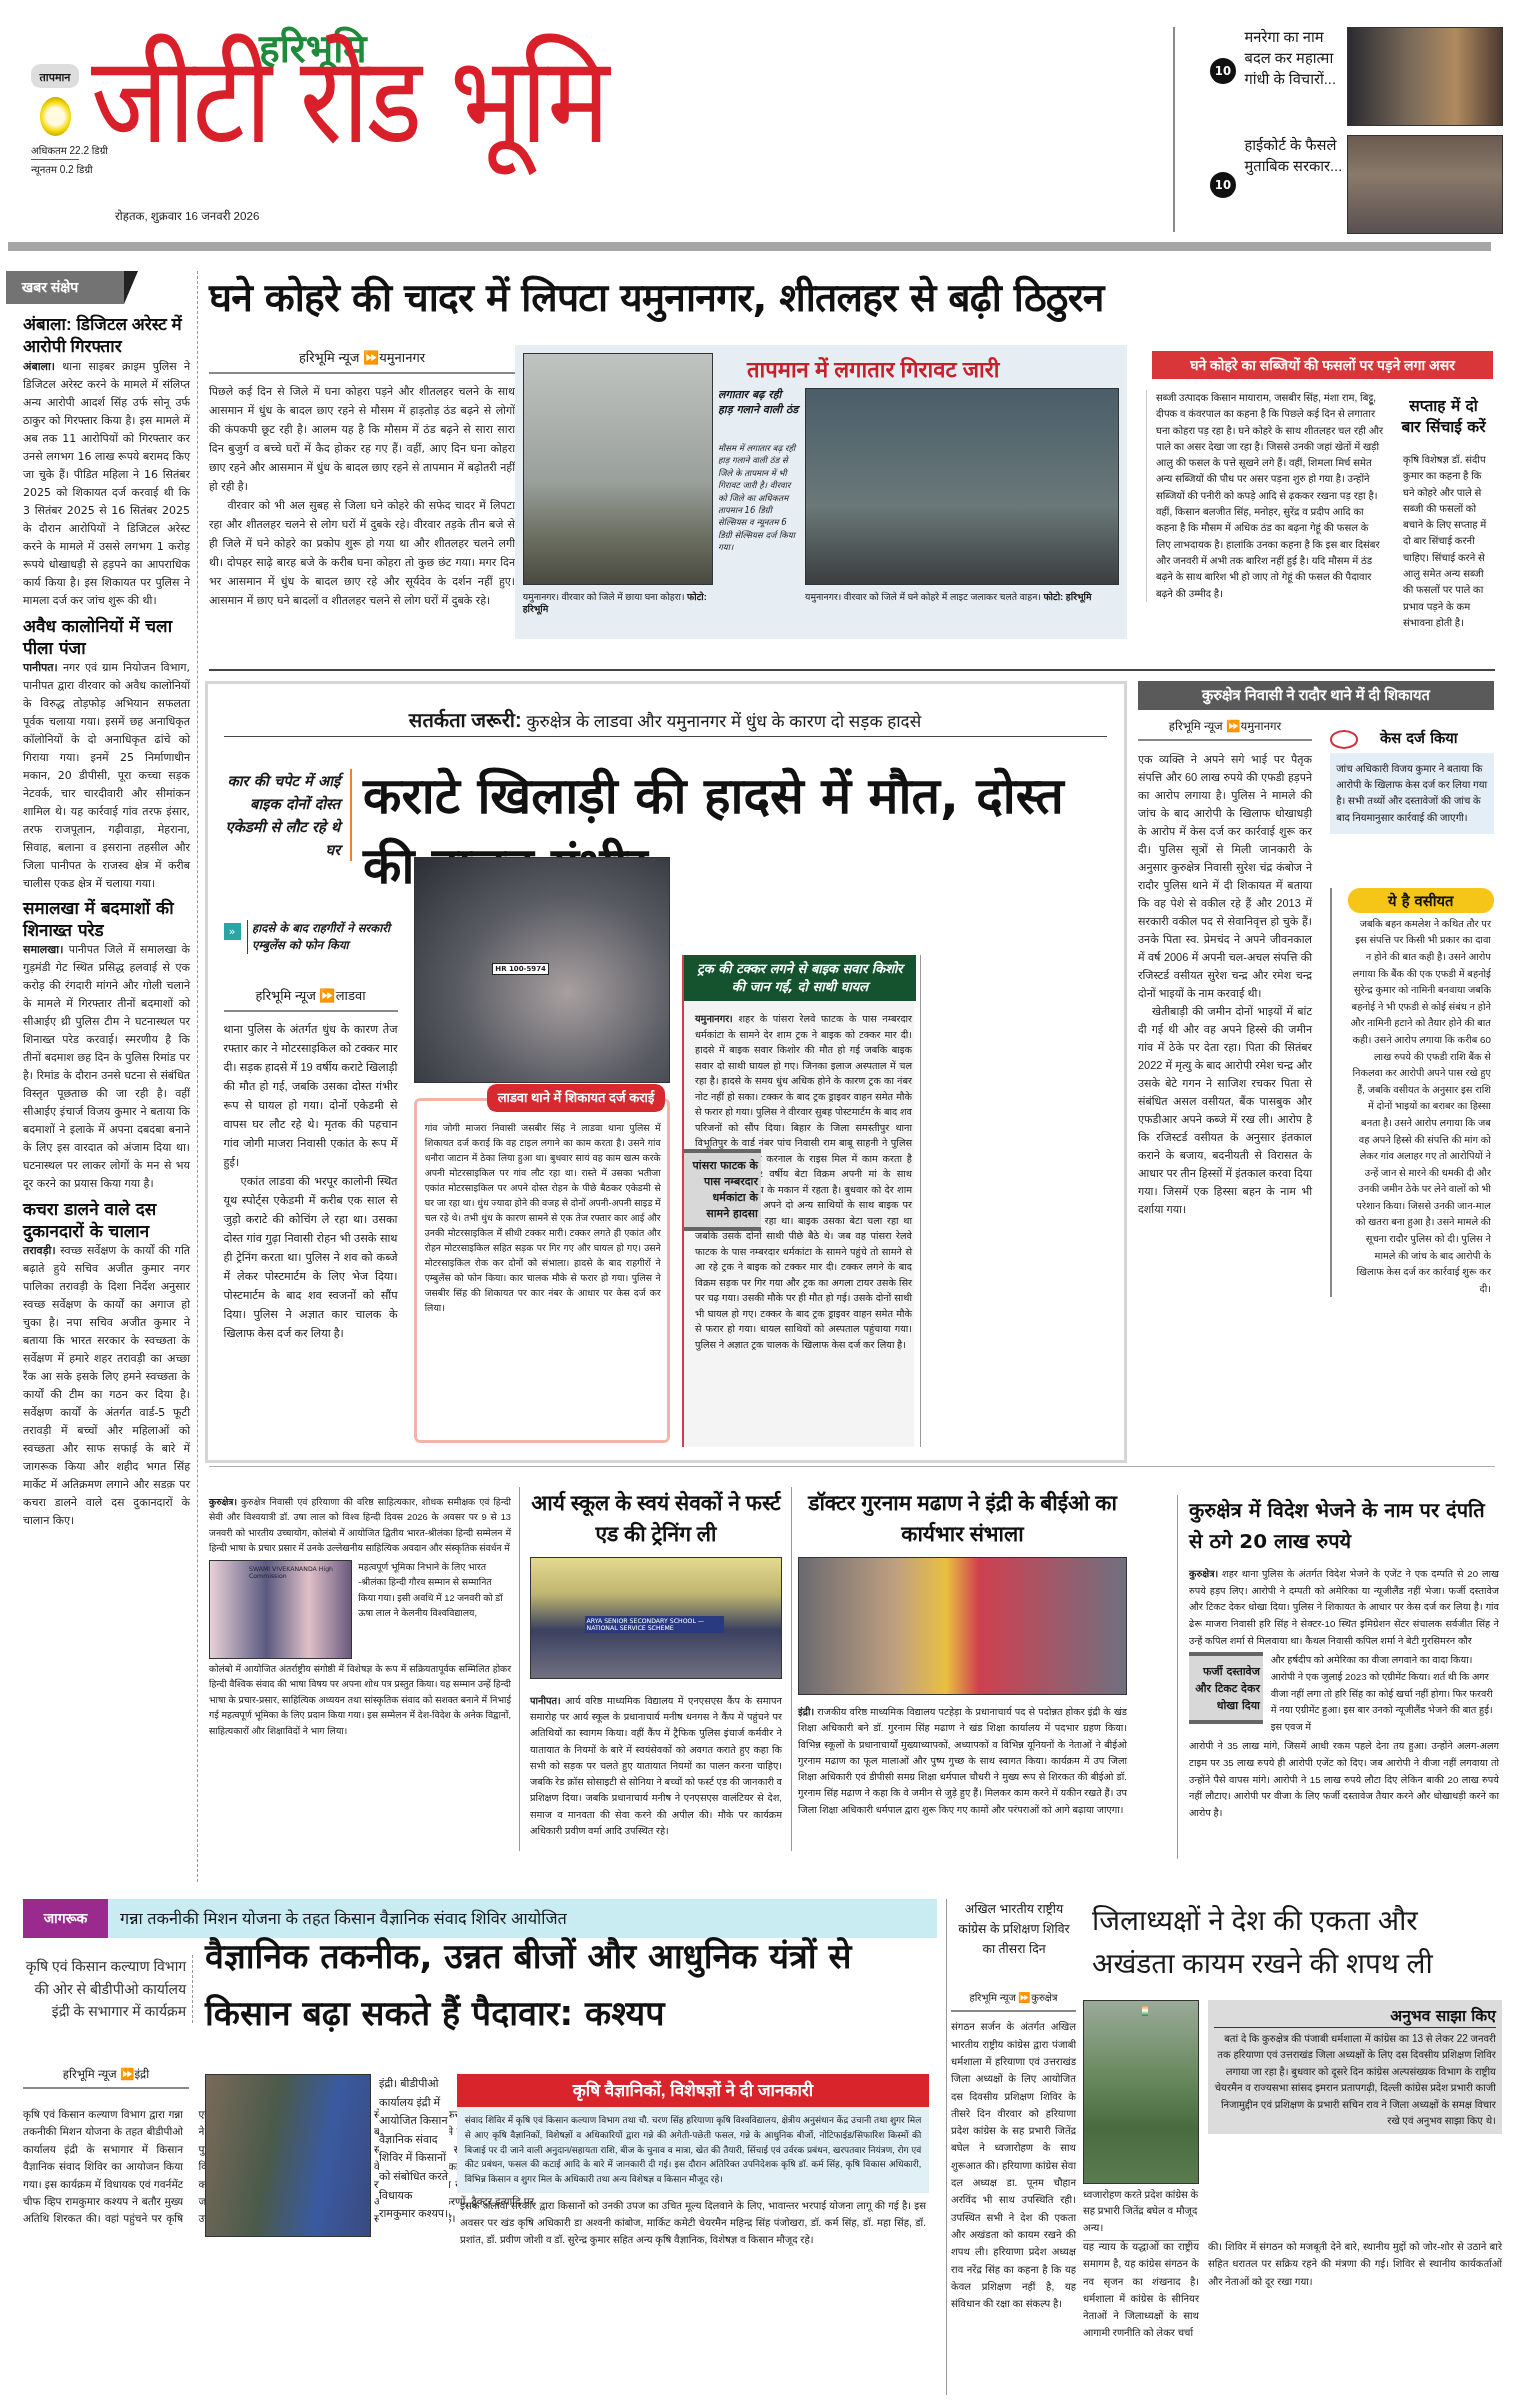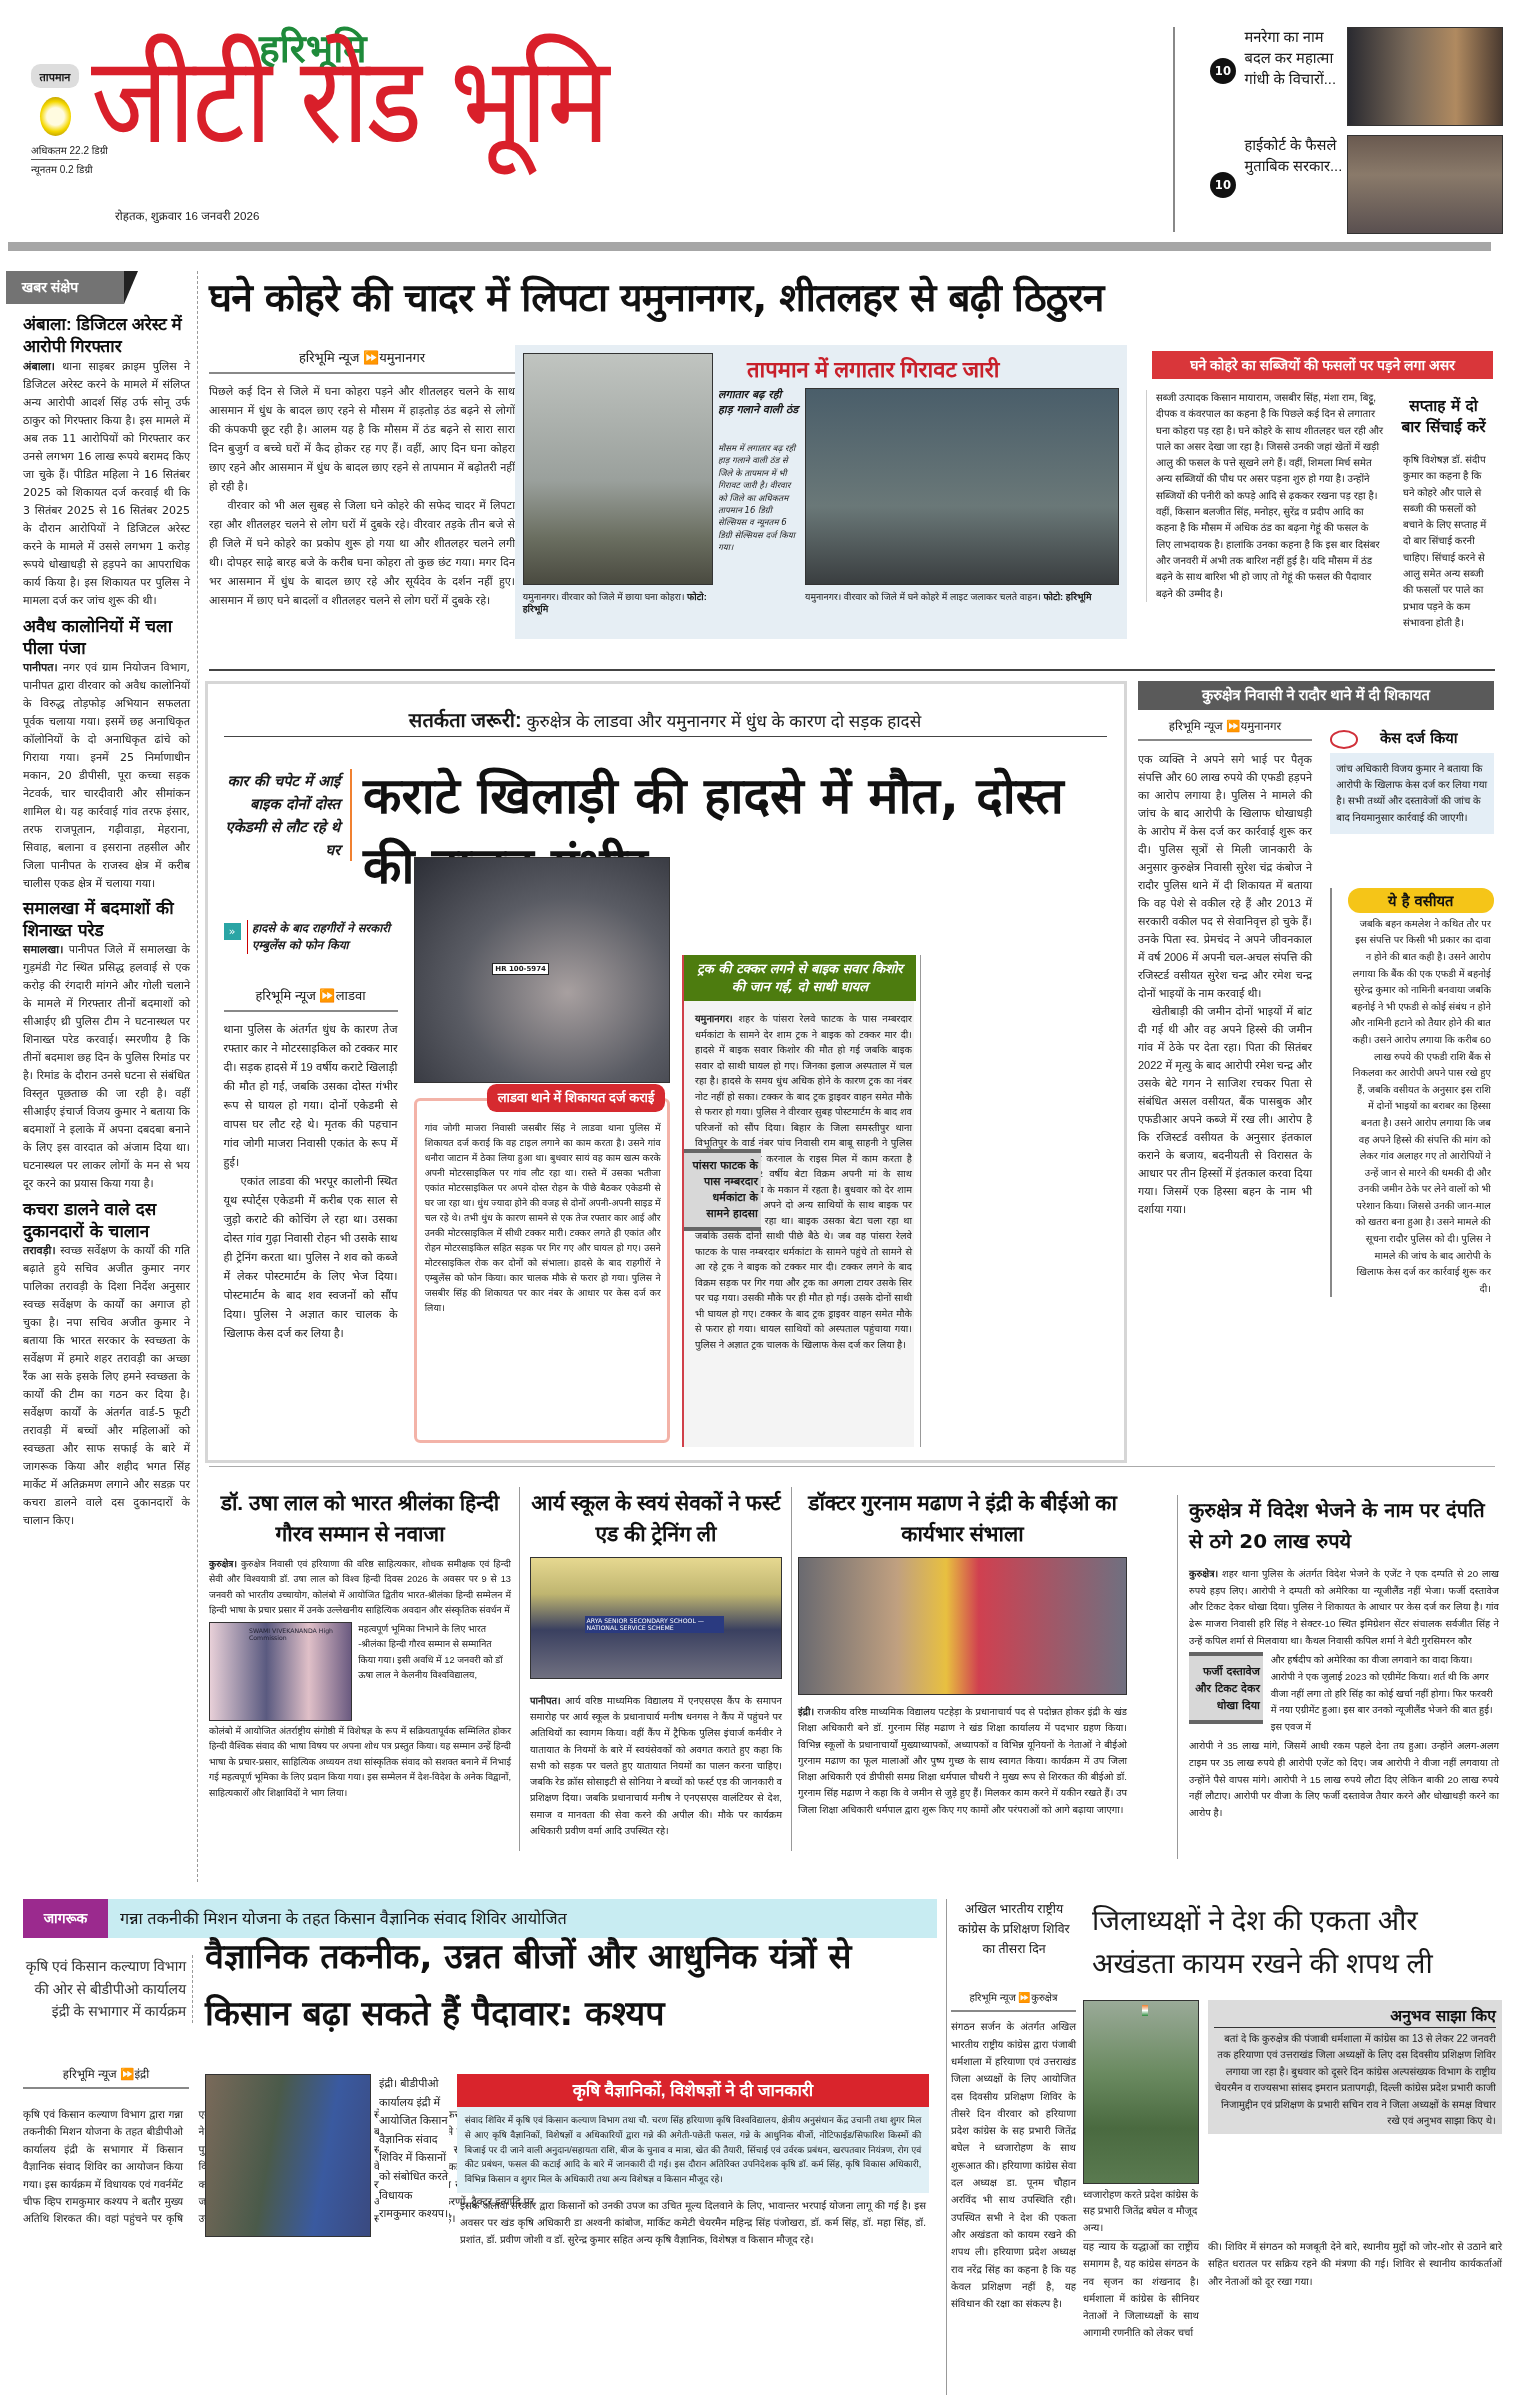--- a/index.html
+++ b/index.html
@@ -121,21 +121,21 @@
   <div class="photo" style="position:absolute;left:206px;top:173px;width:256px;height:226px;background:radial-gradient(ellipse at 60% 60%,#a8a0a0,#5a5c64 50%,#2c2e36);">
     <div style="position:absolute;left:77px;top:105px;background:#fff;border:0.8px solid #222;font-size:7px;font-weight:bold;padding:0.8px 2.3px;">HR 100-5974</div>
   </div>
 
   <div style="position:absolute;left:206px;top:414px;width:256px;height:345px;border:3.1px solid #f3b3a8;border-radius:6.2px;">
     <div style="position:absolute;left:70px;top:-17px;width:178px;height:28px;background:#d62a30;color:#fff;border-radius:9.3px;font-family:'Liberation Sans',sans-serif;font-weight:bold;font-size:13px;line-height:28px;text-align:center;">लाडवा थाने में शिकायत दर्ज कराई</div>
     <div style="position:absolute;left:7.7px;top:20px;width:236px;font-family:'Liberation Sans',sans-serif;font-size:9.3px;line-height:15px;text-align:justify;">गांव जोगी माजरा निवासी जसबीर सिंह ने लाडवा थाना पुलिस में शिकायत दर्ज कराई कि वह टाइल लगाने का काम करता है। उसने गांव धनौरा जाटान में ठेका लिया हुआ था। बुधवार सायं वह काम खत्म करके अपनी मोटरसाइकिल पर गांव लौट रहा था। रास्ते में उसका भतीजा एकांत मोटरसाइकिल पर अपने दोस्त रोहन के पीछे बैठकर एकेडमी से घर जा रहा था। धुंध ज्यादा होने की वजह से दोनों अपनी-अपनी साइड में चल रहे थे। तभी धुंध के कारण सामने से एक तेज रफ्तार कार आई और उनकी मोटरसाइकिल में सीधी टक्कर मारी। टक्कर लगते ही एकांत और रोहन मोटरसाइकिल सहित सड़क पर गिर गए और घायल हो गए। उसने मोटरसाइकिल रोक कर दोनों को संभाला। हादसे के बाद राहगीरों ने एम्बुलेंस को फोन किया। कार चालक मौके से फरार हो गया। पुलिस ने जसबीर सिंह की शिकायत पर कार नंबर के आधार पर केस दर्ज कर लिया।</div>
   </div>
 
   <div style="position:absolute;left:474px;top:271px;width:232px;height:492px;border-left:2.3px solid #d0404a;background:#f4f4f4;">
-    <div class="hl" style="position:absolute;left:0;top:0;width:232px;background:#4d7c0f;color:#fff;font-style:italic;font-size:13px;line-height:18.6px;padding:4.6px 7.7px;text-align:center;">ट्रक की टक्कर लगने से बाइक सवार किशोर की जान गई, दो साथी घायल</div>
+    <div class="hl" style="position:absolute;left:0;top:0;width:232px;background:#14532d;color:#fff;font-style:italic;font-size:13px;line-height:18.6px;padding:4.6px 7.7px;text-align:center;">ट्रक की टक्कर लगने से बाइक सवार किशोर की जान गई, दो साथी घायल</div>
     <div style="position:absolute;left:11px;top:56px;width:217px;font-family:'Liberation Sans',sans-serif;font-size:9.7px;line-height:15.5px;text-align:justify;"><b>यमुनानगर।</b> <span>शहर के पांसरा रेलवे फाटक के पास नम्बरदार धर्मकांटा के सामने देर शाम ट्रक ने बाइक को टक्कर मार दी। हादसे में बाइक सवार किशोर की मौत हो गई जबकि बाइक सवार दो साथी घायल हो गए। जिनका इलाज अस्पताल में चल रहा है। हादसे के समय धुंध अधिक होने के कारण ट्रक का नंबर नोट नहीं हो सका। टक्कर के बाद ट्रक ड्राइवर वाहन समेत मौके से फरार हो गया। पुलिस ने वीरवार सुबह पोस्टमार्टम के बाद शव परिजनों को सौंप दिया। बिहार के जिला समस्तीपुर थाना विभूतिपुर के वार्ड नंबर पांच निवासी राम बाबू साहनी ने पुलिस को बताया कि वह करनाल के राइस मिल में काम करता है जबकि उसका 12 वर्षीय बेटा विक्रम अपनी मां के साथ यमुनानगर में किराय के मकान में रहता है। बुधवार को देर शाम उसका बेटा विक्रम अपने दो अन्य साथियों के साथ बाइक पर किसी काम से जा रहा था। बाइक उसका बेटा चला रहा था जबकि उसके दोनों साथी पीछे बैठे थे। जब वह पांसरा रेलवे फाटक के पास नम्बरदार धर्मकांटा के सामने पहुंचे तो सामने से आ रहे ट्रक ने बाइक को टक्कर मार दी। टक्कर लगने के बाद विक्रम सड़क पर गिर गया और ट्रक का अगला टायर उसके सिर पर चढ़ गया। उसकी मौके पर ही मौत हो गई। उसके दोनों साथी भी घायल हो गए। टक्कर के बाद ट्रक ड्राइवर वाहन समेत मौके से फरार हो गया। धायल साथियों को अस्पताल पहुंचाया गया। पुलिस ने अज्ञात ट्रक चालक के खिलाफ केस दर्ज कर लिया है।</span></div>
     <div class="pull" style="position:absolute;left:0;top:194px;width:77px;font-size:11px;line-height:16.3px;padding:4.6px 3.1px;">पांसरा फाटक के पास नम्बरदार धर्मकांटा के सामने हादसा</div>
   </div>
   <div class="vline" style="left:712px;top:271px;height:492px;"></div>
   <div style="position:absolute;left:720px;top:271px;width:186px;height:492px;"></div>
 </div>
 
 <div class="abs" style="left:1138px;top:681px;width:356px;">
   <div style="background:#5a5a5a;color:#fff;font-family:'Liberation Sans',sans-serif;font-weight:bold;font-size:14.7px;line-height:29px;text-align:center;">कुरुक्षेत्र निवासी ने रादौर थाने में दी शिकायत</div>
   <div style="position:relative;height:774px;margin-top:7.7px;">
@@ -154,21 +154,20 @@
     <div style="position:absolute;left:192px;top:170px;width:164px;border-left:2.3px solid #888;">
       <div class="hl" style="margin-left:15.5px;background:#f5c518;text-align:center;font-size:14.7px;line-height:25px;border-radius:12px;">ये है वसीयत</div>
       <div style="padding:3.1px 3.1px 0 17px;font-family:'Liberation Sans',sans-serif;font-size:9.8px;line-height:16.6px;text-align:right;">जबकि बहन कमलेश ने कथित तौर पर इस संपत्ति पर किसी भी प्रकार का दावा न होने की बात कही है। उसने आरोप लगाया कि बैंक की एक एफडी में बहनोई सुरेन्द्र कुमार को नामिनी बनवाया जबकि बहनोई ने भी एफडी से कोई संबंध न होने और नामिनी हटाने को तैयार होने की बात कही। उसने आरोप लगाया कि करीब 60 लाख रुपये की एफडी राशि बैंक से निकलवा कर आरोपी अपने पास रखे हुए हैं, जबकि वसीयत के अनुसार इस राशि में दोनों भाइयों का बराबर का हिस्सा बनता है। उसने आरोप लगाया कि जब वह अपने हिस्से की संपत्ति की मांग को लेकर गांव अलाहर गए तो आरोपियों ने उन्हें जान से मारने की धमकी दी और उनकी जमीन ठेके पर लेने वालों को भी परेशान किया। जिससे उनकी जान-माल को खतरा बना हुआ है। उसने मामले की सूचना रादौर पुलिस को दी। पुलिस ने मामले की जांच के बाद आरोपी के खिलाफ केस दर्ज कर कार्रवाई शुरू कर दी।</div>
     </div>
   </div>
 </div>
 
 <div class="hline" style="left:209px;top:1466px;width:1286px;background:#aaa;height:0.8px;"></div>
 
 <div class="abs" style="left:209px;top:1487px;width:302px;">
-  <div class="hl cond" style="font-size:21px;line-height:31px;text-align:center;">डॉ. उषा लाल को भारत श्रीलंका हिन्दी गौरव सम्मान से नवाजा</div>
   <div class="small-text" style="margin-top:7.7px;font-family:'Liberation Sans',sans-serif;font-size:9.3px;line-height:15.5px;text-align:justify;"><b>कुरुक्षेत्र।</b> <span>कुरुक्षेत्र निवासी एवं हरियाणा की वरिष्ठ साहित्यकार, शोधक समीक्षक एवं हिन्दी सेवी और विश्वयात्री डॉ. उषा लाल को विश्व हिन्दी दिवस 2026 के अवसर पर 9 से 13 जनवरी को भारतीय उच्चायोग, कोलंबो में आयोजित द्वितीय भारत-श्रीलंका हिन्दी सम्मेलन में हिन्दी भाषा के प्रचार प्रसार में उनके उल्लेखनीय साहित्यिक अवदान और संस्कृतिक संवर्धन में</span></div>
   <div style="display:flex;gap:6.2px;margin-top:3.1px;">
     <div class="photo" style="width:143px;height:99px;flex:none;background:linear-gradient(90deg,#e8d0d8,#5a5a80 40%,#e0c0c8 70%,#6a5a80);position:relative;">
       <span style="position:absolute;left:39px;top:4.6px;width:101px;font-size:6.2px;color:#223;">SWAMI VIVEKANANDA High Commission</span>
     </div>
     <div style="font-family:'Liberation Sans',sans-serif;font-size:9.3px;line-height:15.5px;">महत्वपूर्ण भूमिका निभाने के लिए भारत -श्रीलंका हिन्दी गौरव सम्मान से सम्मानित किया गया। इसी अवधि में 12 जनवरी को डॉ ऊषा लाल ने केलनीय विश्वविद्यालय,</div>
   </div>
   <div style="margin-top:3.1px;font-family:'Liberation Sans',sans-serif;font-size:9.3px;line-height:15.5px;text-align:justify;">कोलंबो में आयोजित अंतर्राष्ट्रीय संगोष्ठी में विशेषज्ञ के रूप में सक्रियतापूर्वक सम्मिलित होकर हिन्दी वैश्विक संवाद की भाषा विषय पर अपना शोध पत्र प्रस्तुत किया। यह सम्मान उन्हें हिन्दी भाषा के प्रचार-प्रसार, साहित्यिक अध्ययन तथा सांस्कृतिक संवाद को सशक्त बनाने में निभाई गई महत्वपूर्ण भूमिका के लिए प्रदान किया गया। इस सम्मेलन में देश-विदेश के अनेक विद्वानों, साहित्यकारों और शिक्षाविदों ने भाग लिया।</div>
 </div>
 <div class="vline" style="left:519px;top:1487px;height:364px;"></div>

